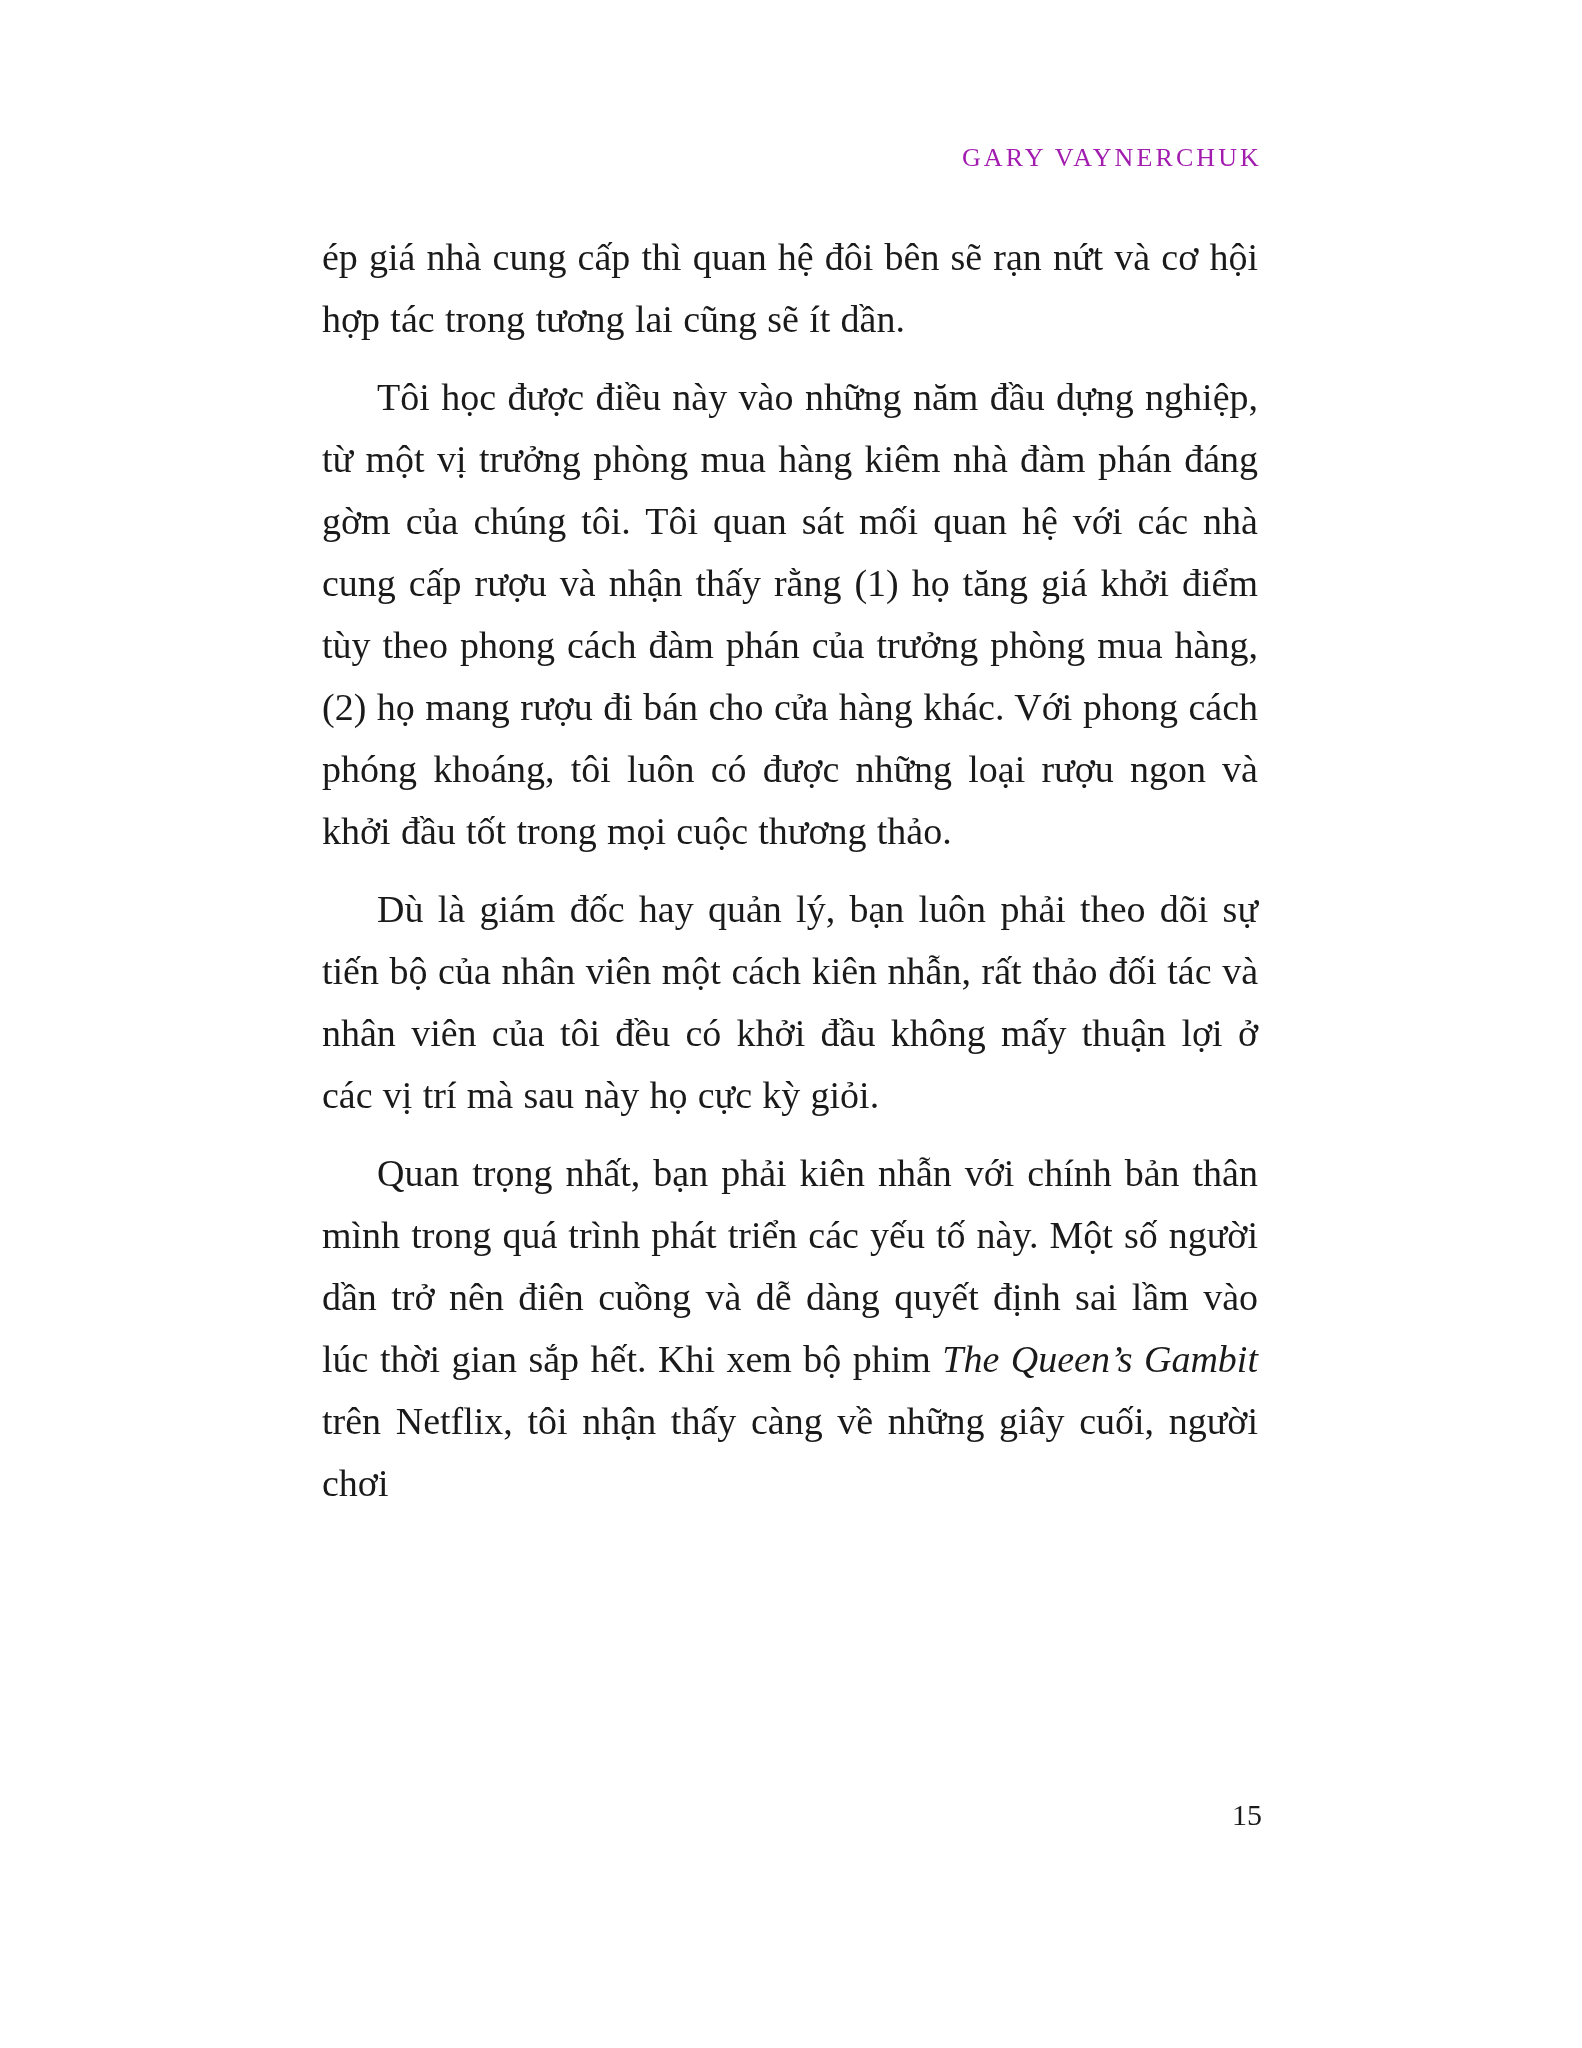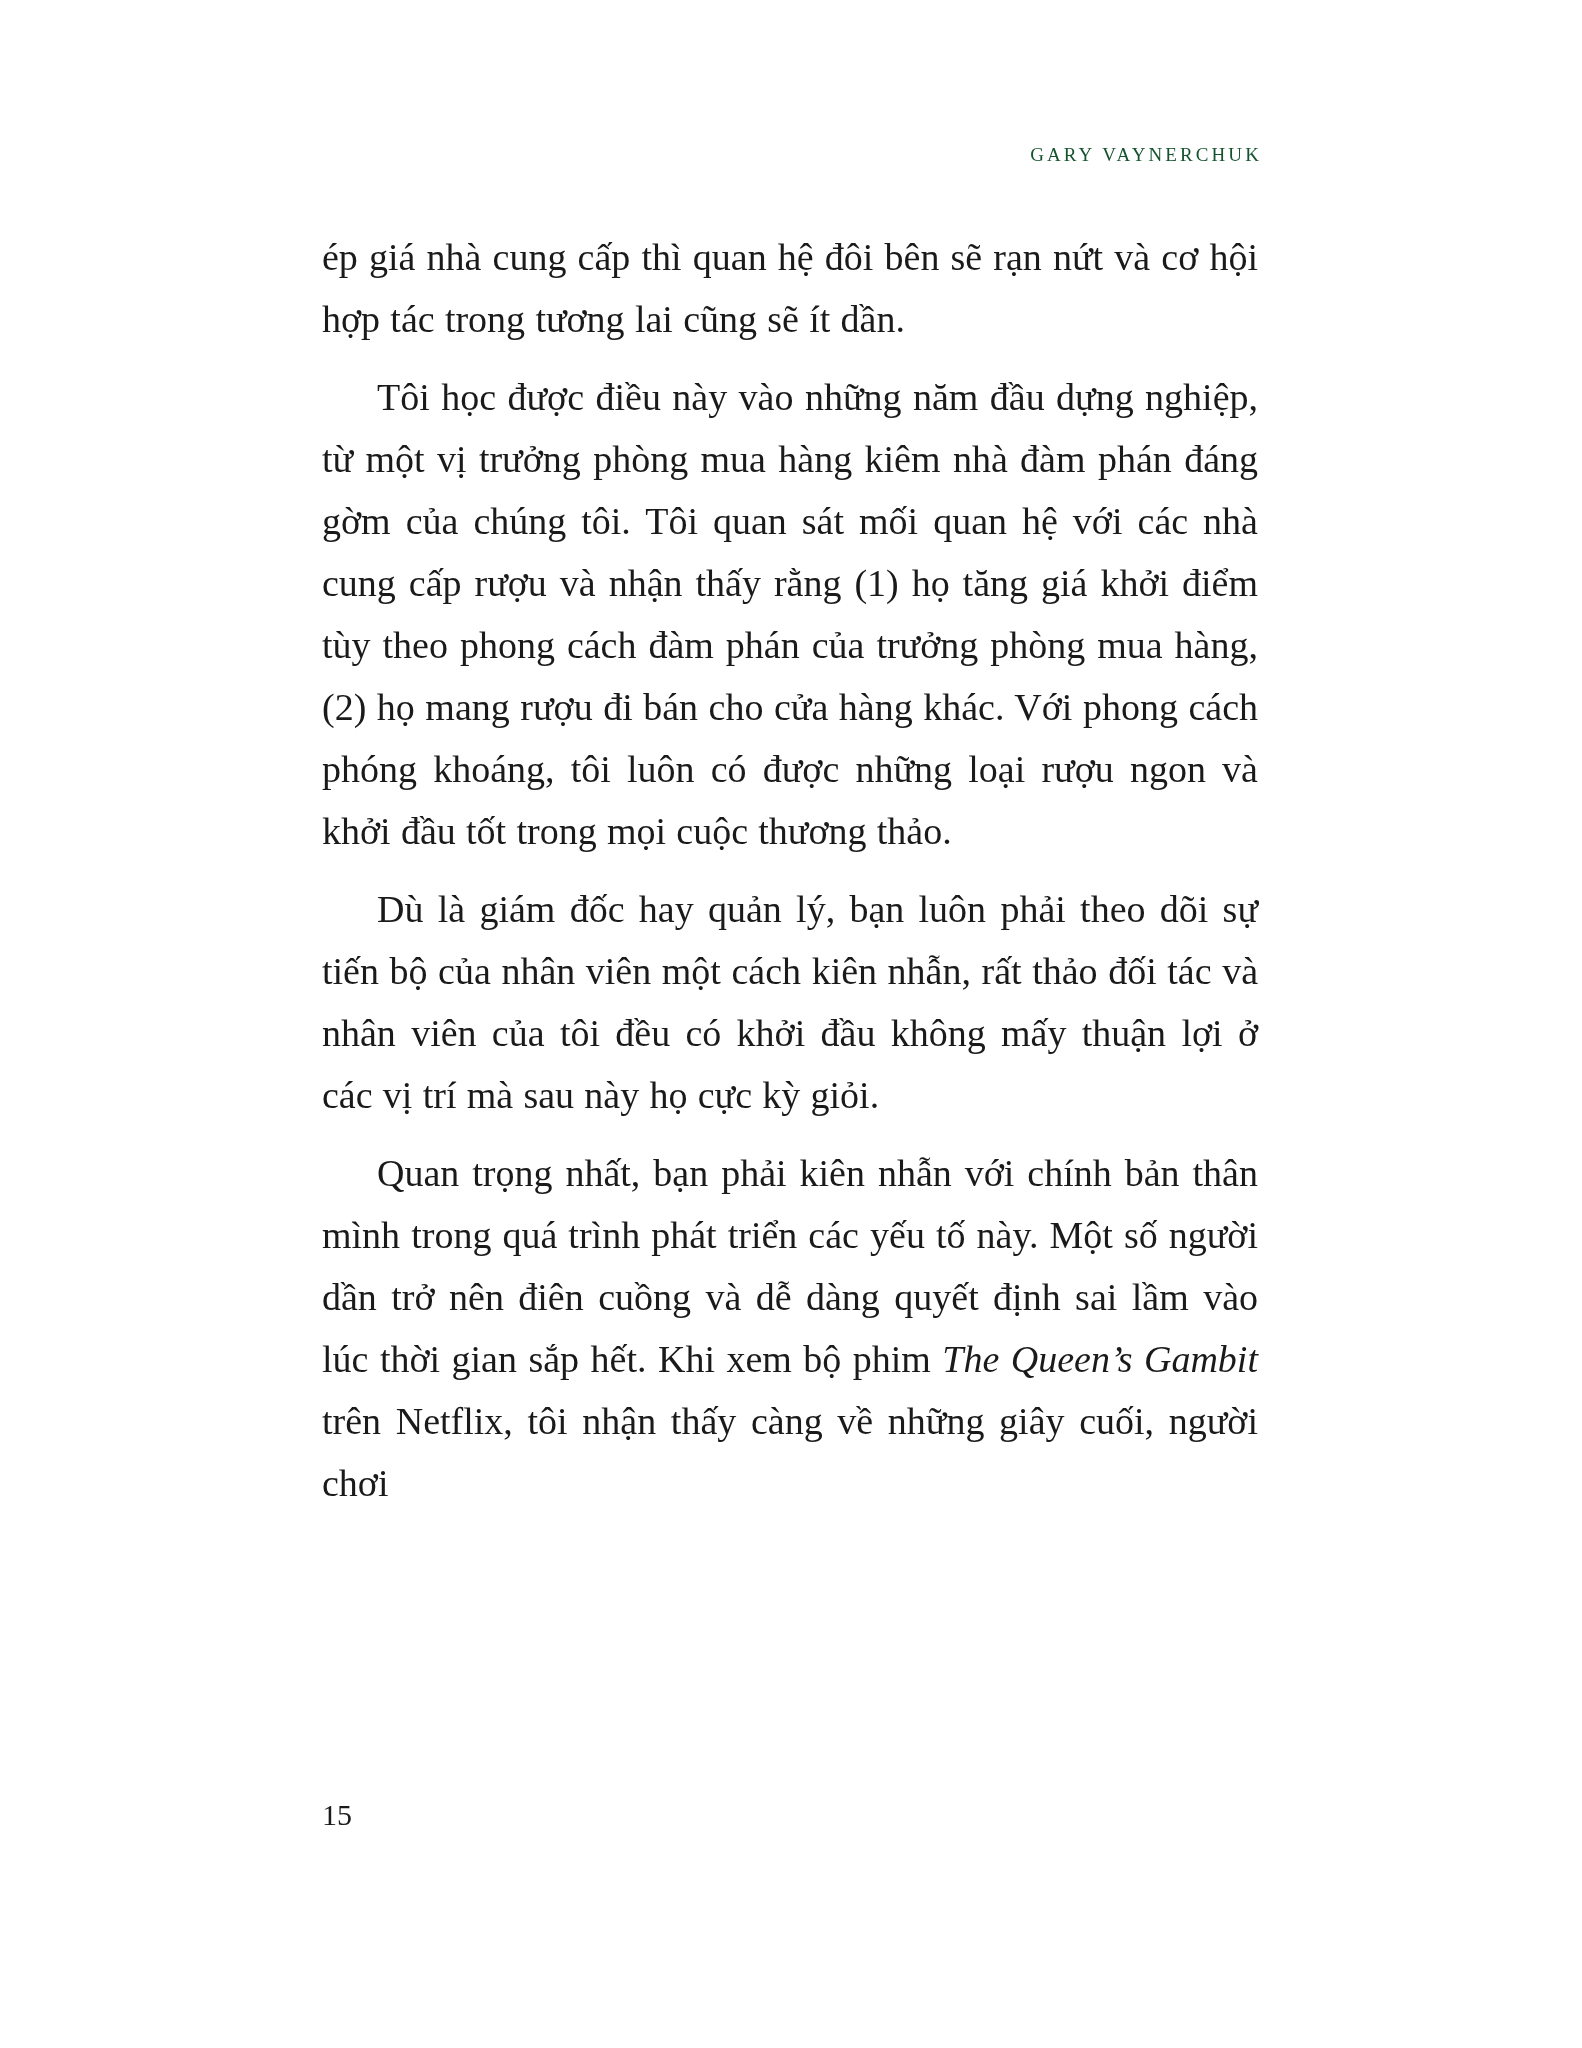--- a/index.html
+++ b/index.html
@@ -26,23 +26,23 @@
   }
 
   
   .running-head {
     position: absolute;
     top: 145px;
     left: 322px;
     width: 940px;
     text-align: right;
     font-family: "Liberation Serif", "DejaVu Serif", serif;
-    font-size: 19px;
+    font-size: 26px;
     letter-spacing: 3.1px;
-    color: #14532d;
+    color: #a21caf;
     line-height: 1;
     white-space: nowrap;
   }
 
   
   .text-block {
     position: absolute;
     top: 226px;
     left: 322px;
     width: 940px;
@@ -71,20 +71,21 @@
   .para em,
   .para i {
   }
 
   
   .folio {
     position: absolute;
     top: 1800px;
     left: 322px;
     width: 940px;
+    text-align: right;
     font-size: 30px;
     line-height: 1;
     color: #1a1a1a;
   }
 </style>
 </head>
 <body>
 
 <div class="page">
 

